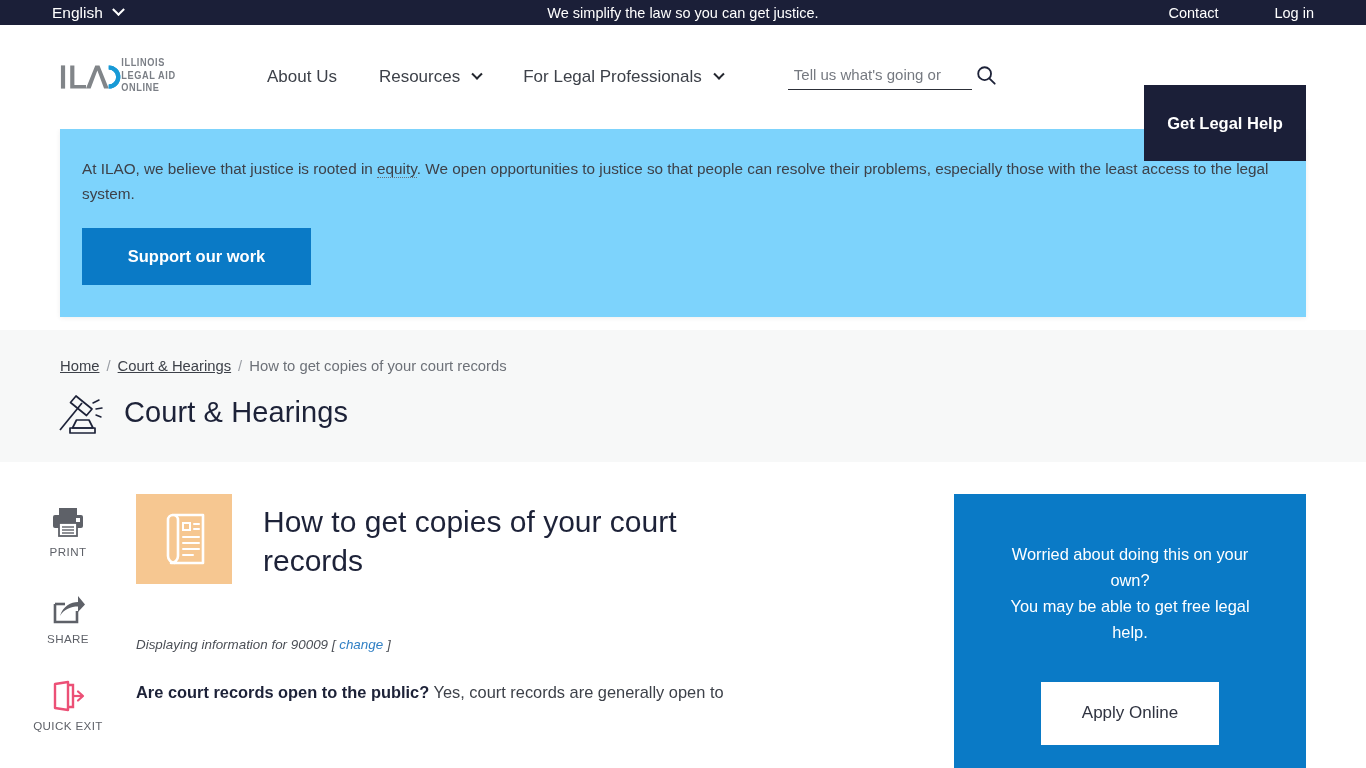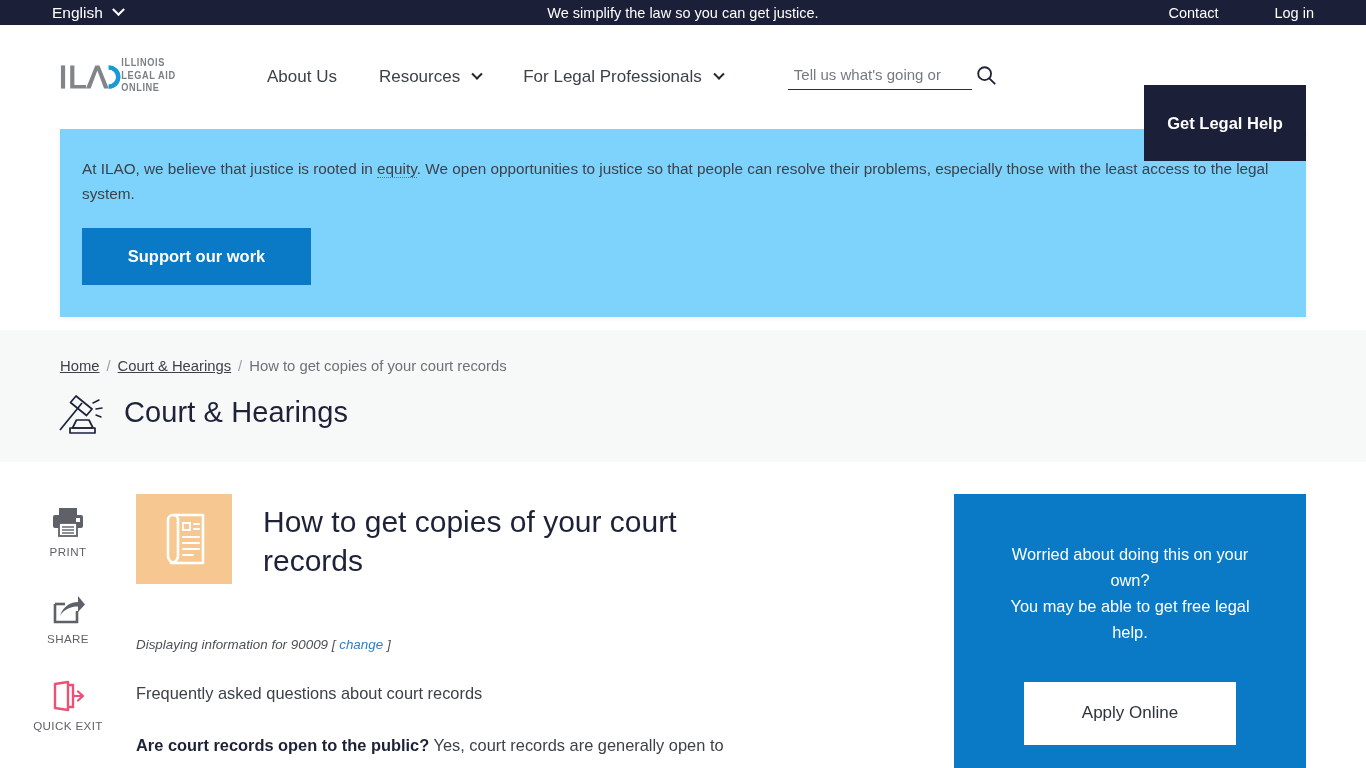--- a/index.html
+++ b/index.html
@@ -298,21 +298,21 @@
     padding: 47px 38px 45px 38px;
     text-align: center;
   }
   .help-card p {
     color: #ffffff;
     font-size: 16.4px;
     line-height: 1.6;
   }
   .apply-btn {
     margin: 36px auto 0 auto;
-    width: 212px;
+    width: 178px;
     height: 63px;
     background: #ffffff;
     color: #2f3340;
     font-size: 17px;
     border: none;
     cursor: pointer;
     display: flex;
     align-items: center;
     justify-content: center;
     font-family: "Liberation Sans", sans-serif;
@@ -466,21 +466,20 @@
             <line x1="24" y1="38" x2="40" y2="38"></line>
             <line x1="24" y1="44" x2="34" y2="44"></line>
           </g>
         </svg>
       </div>
       <h1 class="art-title">How to get copies of your court records</h1>
     </div>
 
     <div class="zip-line"><span>Displaying information for 90009 [</span> <a>change</a> <span>]</span></div>
 
-    <p class="faq-intro">Frequently asked questions about court records</p>
 
     <p class="faq-q"><b>Are court records open to the public?</b><span> Yes, court records are generally open to</span></p>
   </div>
 
   <aside class="sidebar">
     <div class="help-card">
       <p>Worried about doing this on your own?</p>
       <p>You may be able to get free legal help.</p>
       <button class="apply-btn">Apply Online</button>
     </div>

